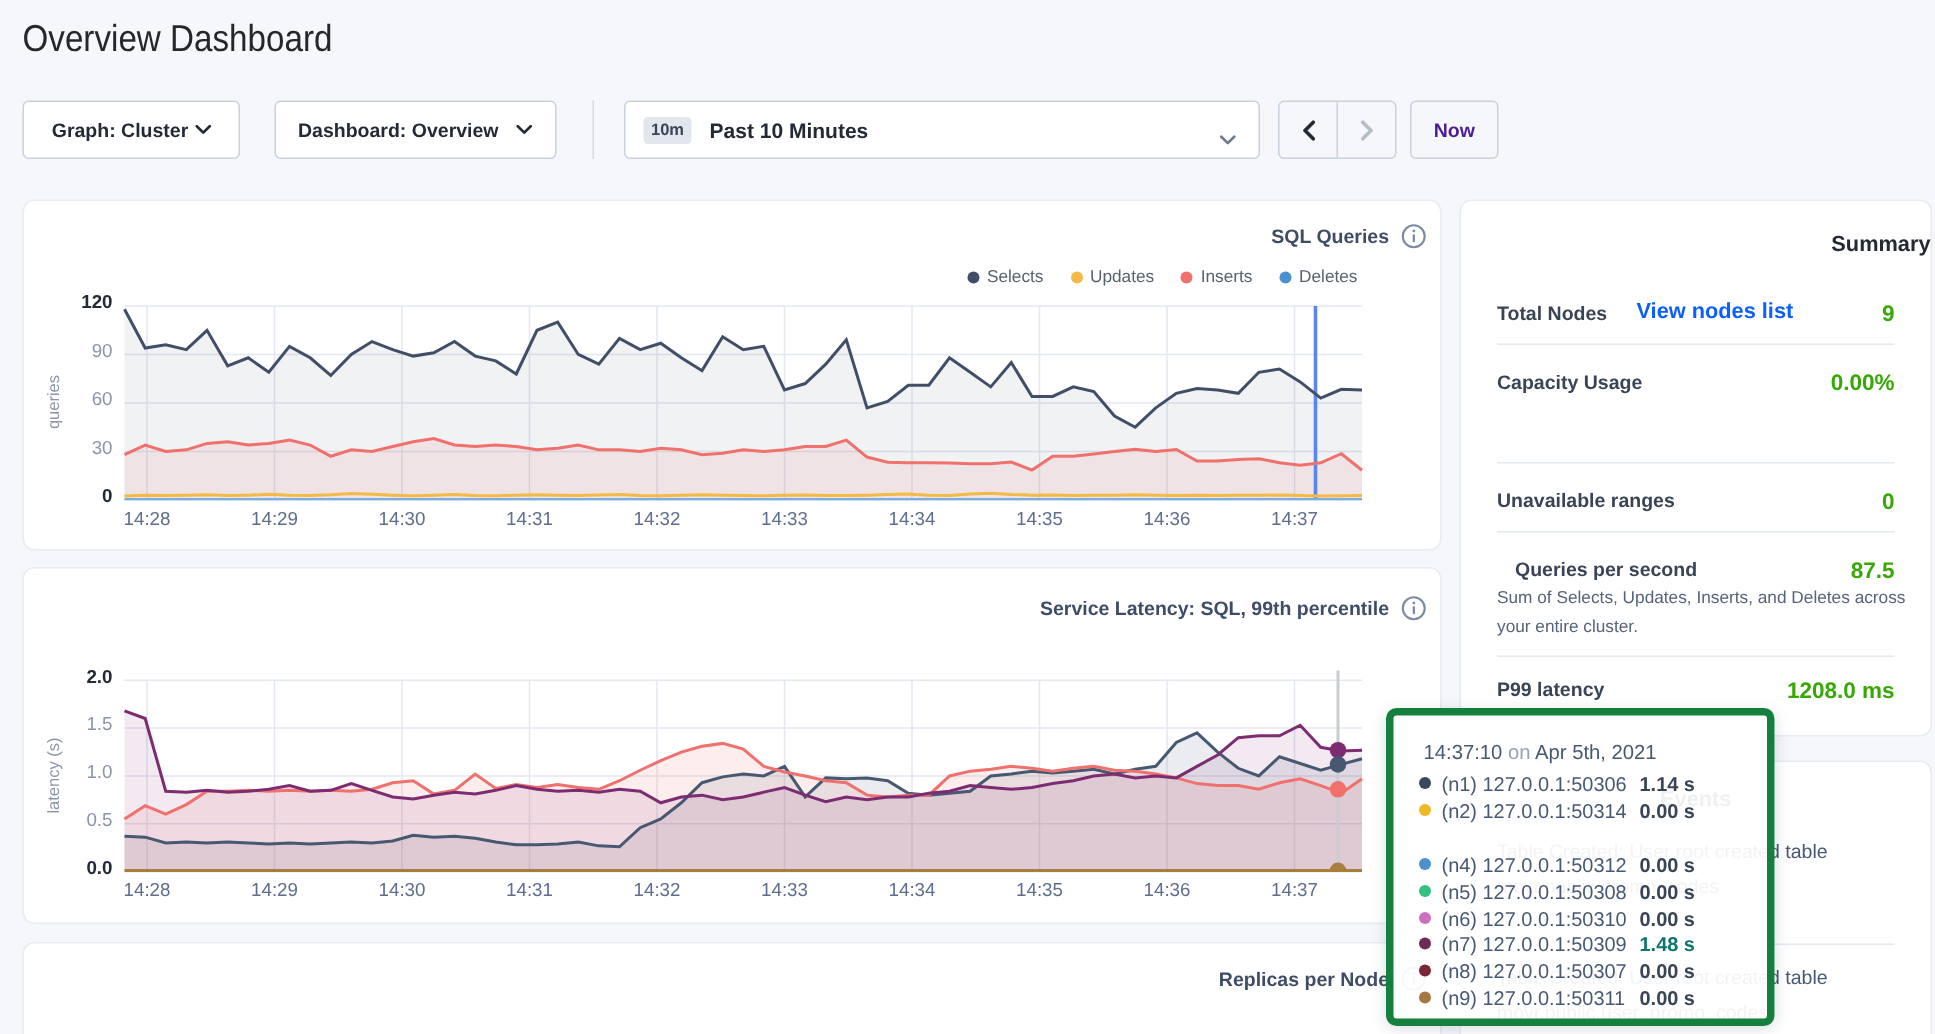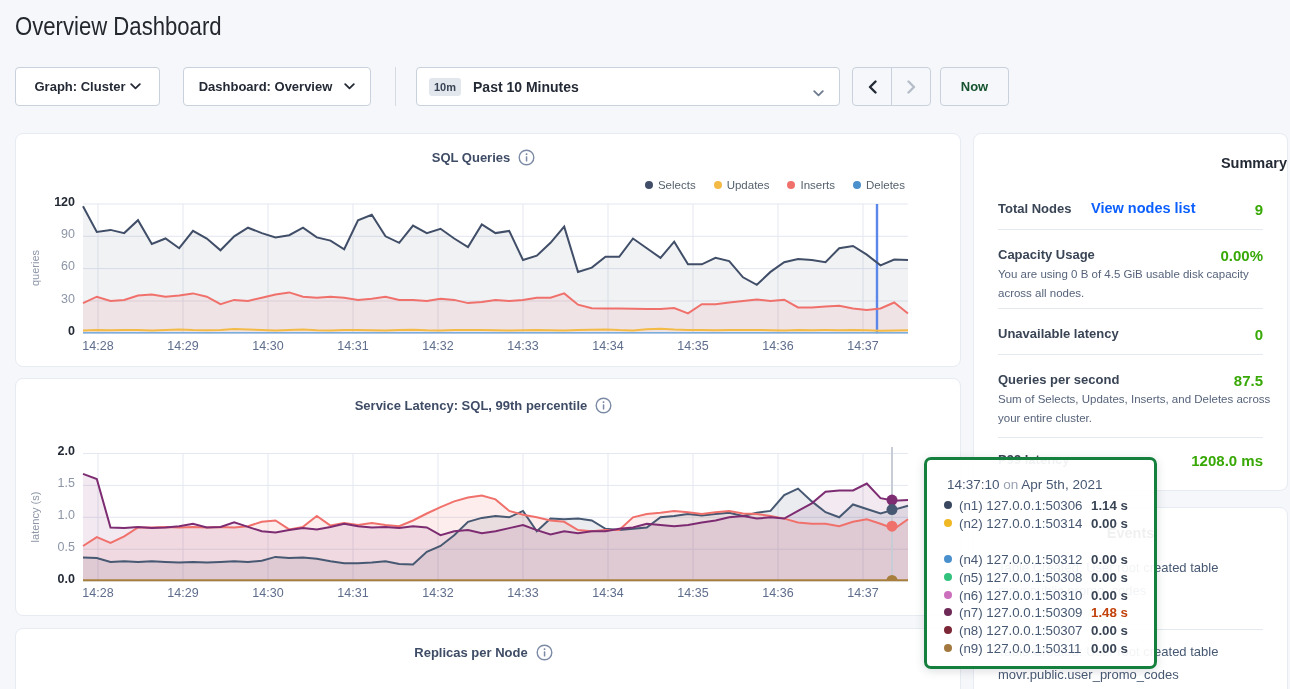--- a/index.html
+++ b/index.html
@@ -1,17 +1,17 @@
 <!DOCTYPE html>
 <html><head><meta charset="utf-8"><style>
 *{margin:0;padding:0;box-sizing:border-box}
 html,body{width:1290px;height:689px;overflow:hidden;background:#f5f7fa;font-family:"Liberation Sans",sans-serif}
 .card{position:absolute;background:#fff;border:1px solid #e7ebf2;border-radius:8px}
 .btn{position:absolute;background:#fff;border:1px solid #c9d1dc;border-radius:4px;display:flex;align-items:center;justify-content:center;font-weight:700;font-size:13px;color:#242a35}
-.ct{position:absolute;left:0;right:9px;text-align:center;font-weight:700;font-size:13px;color:#3f4c66;display:flex;align-items:center;justify-content:center}
+.ct{position:absolute;left:0;right:9px;text-align:center;font-weight:700;font-size:13px;color:#3f4c66;display:flex;align-items:center;justify-content:flex-end}
 .sl{font-weight:700;font-size:13px;color:#394455}
 .sv{font-weight:700;font-size:15px;color:#37a806;position:absolute;right:24px}
 .sd{font-size:11.5px;color:#56637a;line-height:18.5px;position:absolute;left:24px;right:10px;white-space:nowrap}
 .hr{position:absolute;left:24px;right:24px;height:1px;background:#e4e9f0}
 </style></head><body>
 <div style="position:absolute;left:15px;top:12px;font-size:25px;color:#24282e;transform:scaleX(0.885);transform-origin:left top">Overview Dashboard</div>
 <div class="btn" style="left:15px;top:67px;width:145px;height:39px">
     <span style="margin-right:4px">Graph: Cluster</span>
     <svg width="11" height="7" viewBox="0 0 11 7">
       <path d="M1.2 1.2 L5.5 5.4 L9.8 1.2" fill="none" stroke="#242a35" stroke-width="1.8" stroke-linecap="round" stroke-linejoin="round"></path>
@@ -36,21 +36,21 @@
       <svg width="9" height="14" viewBox="0 0 9 14">
         <path d="M7.5 1.5 L2 7 L7.5 12.5" fill="none" stroke="#242a35" stroke-width="2.4" stroke-linecap="round" stroke-linejoin="round"></path>
       </svg>
     </div>
 <div style="flex:1;display:flex;align-items:center;justify-content:center">
       <svg width="9" height="14" viewBox="0 0 9 14">
         <path d="M1.5 1.5 L7 7 L1.5 12.5" fill="none" stroke="#b6bdc9" stroke-width="2.4" stroke-linecap="round" stroke-linejoin="round"></path>
       </svg>
     </div>
 </div>
-<div class="btn" style="left:940px;top:67px;width:69px;height:39px;color:#14532d;background:transparent">Now</div>
+<div class="btn" style="left:940px;top:67px;width:59px;height:39px;color:#4c1d95;background:transparent">Now</div>
 <div class="card" style="left:15px;top:133px;width:946px;height:234px">
     <div class="ct" style="top:14.5px">SQL Queries<svg width="17" height="17" viewBox="0 0 17 17" style="margin-left:8px">
         <circle cx="8.5" cy="8.5" r="7.3" fill="none" stroke="#7b8aa5" stroke-width="1.4"></circle>
         <rect x="7.7" y="4.2" width="1.7" height="1.7" rx="0.5" fill="#7b8aa5"></rect>
         <rect x="7.8" y="7.2" width="1.5" height="5.3" rx="0.6" fill="#7b8aa5"></rect>
       </svg></div>
     <div style="position:absolute;top:45px;right:55px;display:flex;align-items:center;font-size:11.5px;color:#56626e"><span style="width:8px;height:8px;border-radius:50%;background:#414e68;margin-left:18px;margin-right:5px;display:inline-block"></span>Selects<span style="width:8px;height:8px;border-radius:50%;background:#f3ba45;margin-left:18px;margin-right:5px;display:inline-block"></span>Updates<span style="width:8px;height:8px;border-radius:50%;background:#f0716c;margin-left:18px;margin-right:5px;display:inline-block"></span>Inserts<span style="width:8px;height:8px;border-radius:50%;background:#4a90cd;margin-left:18px;margin-right:5px;display:inline-block"></span>Deletes</div>
     <svg width="946" height="234" style="position:absolute;left:0;top:0">
       <line x1="67.0" y1="199.3" x2="892.0" y2="199.3" stroke="#e3e7f0" stroke-width="1"></line>
       <line x1="67.0" y1="167.0" x2="892.0" y2="167.0" stroke="#e3e7f0" stroke-width="1"></line>
@@ -159,40 +159,39 @@
       </svg></div>
   </div>
 <div class="card" style="left:973px;top:133px;width:315px;height:358px">
     <div style="position:absolute;top:21px;left:0;right:0;text-align:right;font-weight:700;font-size:14.5px;color:#242a35">Summary</div>
     <div class="sl" style="position:absolute;left:24px;top:67px">Total Nodes</div>
     <div style="position:absolute;left:117px;top:66px;font-weight:700;font-size:14.5px;color:#0b5fff">View nodes list</div>
     <div class="sv" style="top:67px">9</div>
     <div class="hr" style="top:95px"></div>
     <div class="sl" style="position:absolute;left:24px;top:113px">Capacity Usage</div>
     <div class="sv" style="top:113px">0.00%</div>
-    <div class="sd" style="top:131px">You are using 0 B of 4.5 GiB usable disk capacity<br>across all nodes.</div>
     <div class="hr" style="top:174px"></div>
-    <div class="sl" style="position:absolute;left:24px;top:192px">Unavailable latency</div>
+    <div class="sl" style="position:absolute;left:24px;top:192px">Unavailable ranges</div>
     <div class="sv" style="top:192px">0</div>
     <div class="hr" style="top:220px"></div>
-    <div class="sl" style="position:absolute;left:24px;top:238px">Queries per second</div>
+    <div class="sl" style="position:absolute;left:36px;top:238px">Queries per second</div>
     <div class="sv" style="top:238px">87.5</div>
     <div class="sd" style="top:256px">Sum of Selects, Updates, Inserts, and Deletes across<br>your entire cluster.</div>
     <div class="hr" style="top:303px"></div>
     <div class="sl" style="position:absolute;left:24px;top:318px">P99 latency</div>
     <div class="sv" style="top:318px">1208.0 ms</div>
   </div>
 <div class="card" style="left:973px;top:507px;width:315px;height:230px">
     <div style="position:absolute;top:17px;left:0;right:0;text-align:center;font-weight:700;font-size:14.5px;color:#242a35">Events</div>
     <div style="position:absolute;left:24px;top:48px;font-size:13px;color:#475872;line-height:23px">Table Created: User root created table<br>movr.public.promo_codes</div>
     <div class="hr" style="top:121px"></div>
     <div style="position:absolute;left:24px;top:132px;font-size:13px;color:#475872;line-height:23px">Table Created: User root created table<br>movr.public.user_promo_codes</div>
   </div>
-<div style="position:absolute;left:924px;top:457px;width:233px;height:212px;background:rgba(255,255,255,0.93);border:3px solid #15803d;border-radius:7px;box-shadow:0 2px 10px rgba(60,70,90,0.18)">
+<div style="position:absolute;left:924px;top:472px;width:259px;height:212px;background:rgba(255,255,255,0.93);border:5px solid #15803d;border-radius:7px;box-shadow:0 2px 10px rgba(60,70,90,0.18)">
     <div style="position:absolute;left:20px;top:17px;font-size:13.5px;color:#475872">14:37:10 <span style="color:#9aa3b3">on</span> Apr 5th, 2021</div>
     <div style="position:absolute;left:17px;top:38.0px;width:200px;height:18px;font-size:13.3px;color:#475872;white-space:nowrap"><span style="display:inline-block;width:8px;height:8px;border-radius:50%;background:#394860;margin-right:7px;vertical-align:1px"></span>(n1) 127.0.0.1:50306<span style="position:absolute;left:147px;font-weight:700;color:#394455">1.14 s</span></div>
     <div style="position:absolute;left:17px;top:55.9px;width:200px;height:18px;font-size:13.3px;color:#475872;white-space:nowrap"><span style="display:inline-block;width:8px;height:8px;border-radius:50%;background:#f0b825;margin-right:7px;vertical-align:1px"></span>(n2) 127.0.0.1:50314<span style="position:absolute;left:147px;font-weight:700;color:#394455">0.00 s</span></div>
     <div style="position:absolute;left:17px;top:91.7px;width:200px;height:18px;font-size:13.3px;color:#475872;white-space:nowrap"><span style="display:inline-block;width:8px;height:8px;border-radius:50%;background:#4a90cd;margin-right:7px;vertical-align:1px"></span>(n4) 127.0.0.1:50312<span style="position:absolute;left:147px;font-weight:700;color:#394455">0.00 s</span></div>
     <div style="position:absolute;left:17px;top:109.6px;width:200px;height:18px;font-size:13.3px;color:#475872;white-space:nowrap"><span style="display:inline-block;width:8px;height:8px;border-radius:50%;background:#33c27e;margin-right:7px;vertical-align:1px"></span>(n5) 127.0.0.1:50308<span style="position:absolute;left:147px;font-weight:700;color:#394455">0.00 s</span></div>
     <div style="position:absolute;left:17px;top:127.5px;width:200px;height:18px;font-size:13.3px;color:#475872;white-space:nowrap"><span style="display:inline-block;width:8px;height:8px;border-radius:50%;background:#cc70bd;margin-right:7px;vertical-align:1px"></span>(n6) 127.0.0.1:50310<span style="position:absolute;left:147px;font-weight:700;color:#394455">0.00 s</span></div>
-    <div style="position:absolute;left:17px;top:145.4px;width:200px;height:18px;font-size:13.3px;color:#475872;white-space:nowrap"><span style="display:inline-block;width:8px;height:8px;border-radius:50%;background:#6e2a57;margin-right:7px;vertical-align:1px"></span>(n7) 127.0.0.1:50309<span style="position:absolute;left:147px;font-weight:700;color:#c2410c">1.48 s</span></div>
+    <div style="position:absolute;left:17px;top:145.4px;width:200px;height:18px;font-size:13.3px;color:#475872;white-space:nowrap"><span style="display:inline-block;width:8px;height:8px;border-radius:50%;background:#6e2a57;margin-right:7px;vertical-align:1px"></span>(n7) 127.0.0.1:50309<span style="position:absolute;left:147px;font-weight:700;color:#0f766e">1.48 s</span></div>
     <div style="position:absolute;left:17px;top:163.3px;width:200px;height:18px;font-size:13.3px;color:#475872;white-space:nowrap"><span style="display:inline-block;width:8px;height:8px;border-radius:50%;background:#7c2637;margin-right:7px;vertical-align:1px"></span>(n8) 127.0.0.1:50307<span style="position:absolute;left:147px;font-weight:700;color:#394455">0.00 s</span></div>
     <div style="position:absolute;left:17px;top:181.2px;width:200px;height:18px;font-size:13.3px;color:#475872;white-space:nowrap"><span style="display:inline-block;width:8px;height:8px;border-radius:50%;background:#a3793f;margin-right:7px;vertical-align:1px"></span>(n9) 127.0.0.1:50311<span style="position:absolute;left:147px;font-weight:700;color:#394455">0.00 s</span></div>
   </div>
 </body></html>

